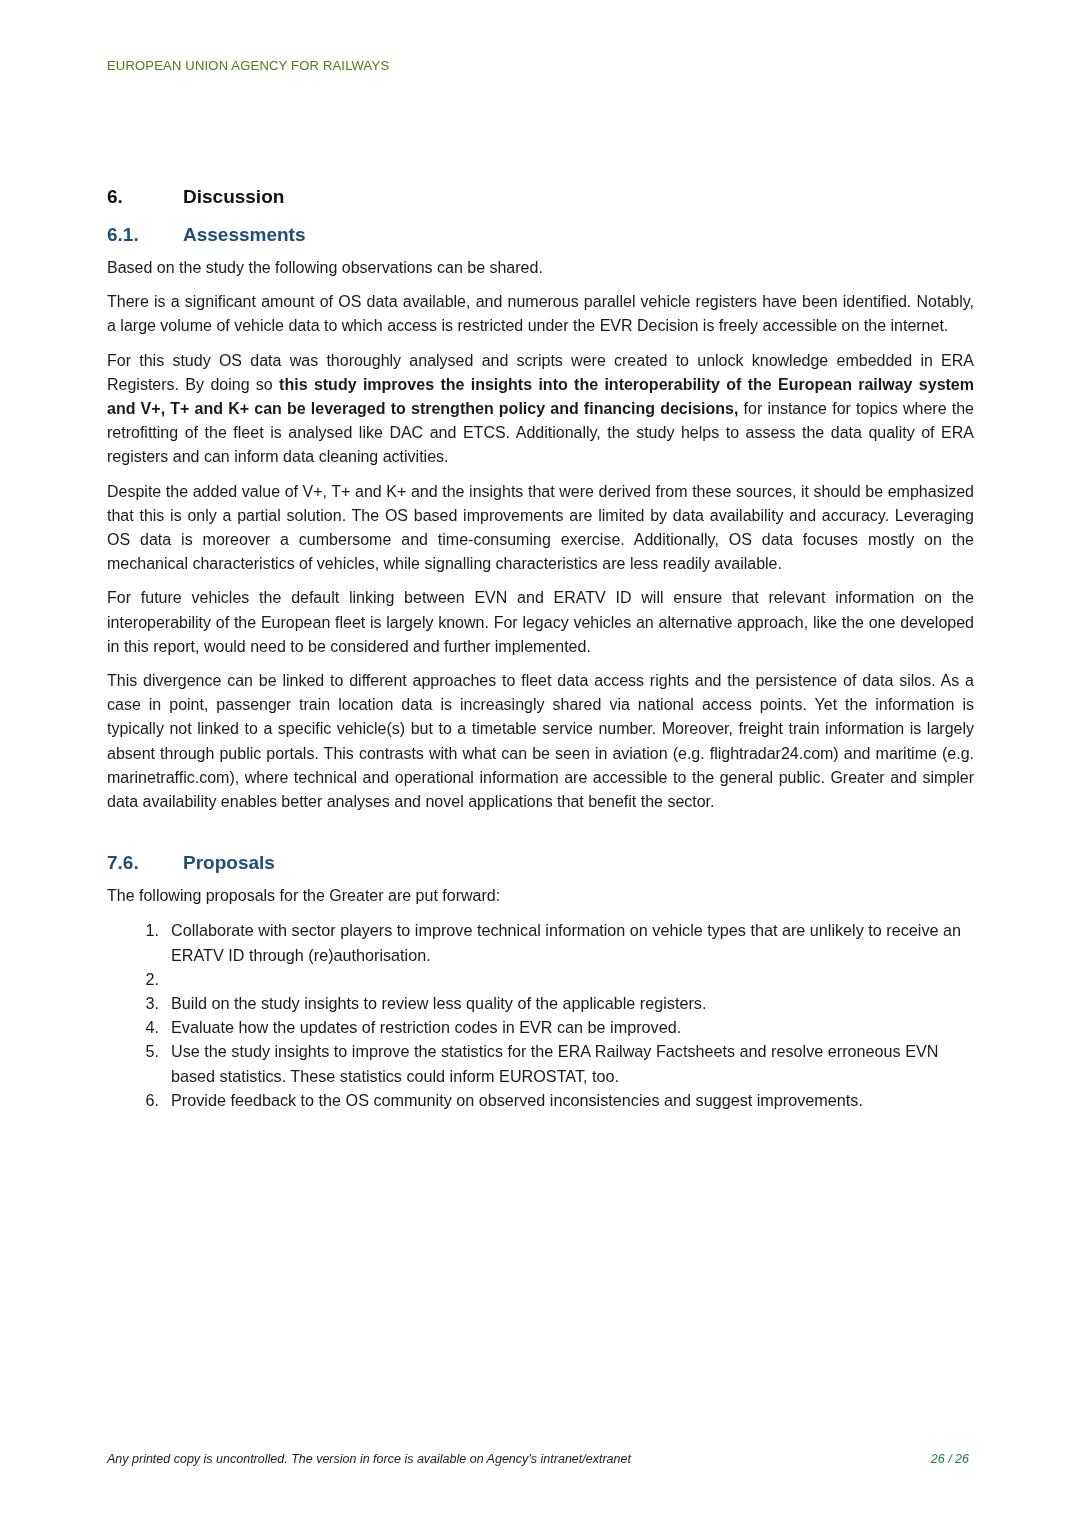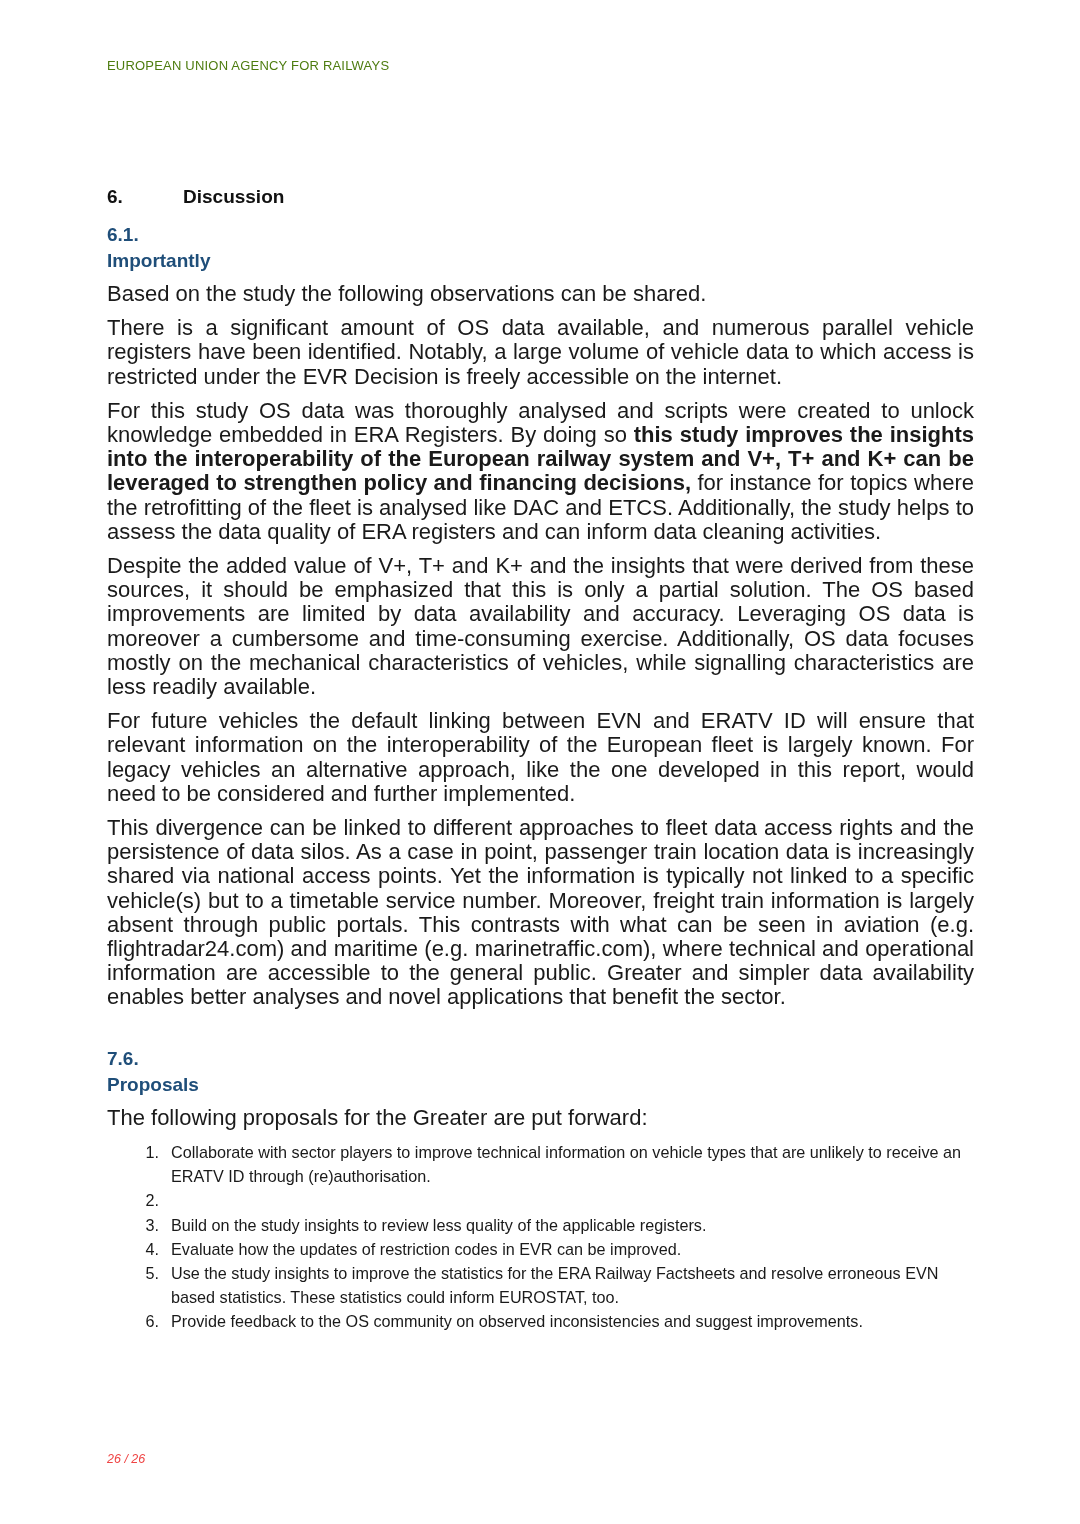--- a/index.html
+++ b/index.html
@@ -1,46 +1,46 @@
 <!DOCTYPE html>
 <html><head>
 <meta charset="utf-8">
 <style>
   html, body { margin: 0; padding: 0; background: #ffffff; }
   body { width: 1080px; height: 1524px; position: relative; overflow: hidden;
          font-family: "Liberation Sans", "DejaVu Sans", sans-serif; color: #1a1a1a; }
   .header { position: absolute; left: 107px; top: 58px; font-size: 13px; color: #4d7c0f; letter-spacing: 0.2px; }
   .content { position: absolute; left: 107px; top: 184px; width: 867px; }
   .h1 { display: flex; font-size: 19px; font-weight: bold; color: #111; margin: 0 0 12px 0; line-height: 26px; }
-  .h2 { display: flex; font-size: 19px; font-weight: bold; color: #1f4e79; margin: 0 0 8px 0; line-height: 26px; flex-direction: column; }
+  .h2 { display: flex; font-size: 19px; font-weight: bold; color: #1f4e79; margin: 0 0 8px 0; line-height: 26px; }
   .num { width: 76px; flex: none; }
-  p { margin: 0 0 10px 0; font-size: 22px; line-height: 24.2px; text-align: justify; }
+  p { margin: 0 0 10px 0; font-size: 16px; line-height: 24.2px; text-align: justify; }
   .gap { height: 26px; }
   ol { margin: 0; padding: 0; list-style: none; }
   li { display: flex; font-size: 16.2px; line-height: 24.2px; }
   li .n { width: 64px; flex: none; text-align: right; padding-right: 12px; box-sizing: border-box; margin-left: 0; }
   .footer { position: absolute; left: 107px; top: 1452px; width: 862px; display: flex; justify-content: space-between;
             font-size: 12.5px; font-style: italic; color: #222; }
-  .footer .page { color: #ef4444; }
+  .footer .page { color: #15803d; }
   b i, .bi { font-weight: bold; }
 </style>
 </head>
 <body>
 
 <div class="header">EUROPEAN UNION AGENCY FOR RAILWAYS</div>
 
 <div class="content">
   <div class="h1">
     <span class="num">6.</span>
     <span>Discussion</span>
   </div>
 
   <div class="h2">
     <span class="num">6.1.</span>
-    <span>Importantly</span>
+    <span>Assessments</span>
   </div>
 
   <p>Based on the study the following observations can be shared.</p>
   <p>There is a significant amount of OS data available, and numerous parallel vehicle registers have been identified. Notably, a large volume of vehicle data to which access is restricted under the EVR Decision is freely accessible on the internet.</p>
   <p><span>For this study OS data was thoroughly analysed and scripts were created to unlock knowledge embedded in ERA Registers. By doing so </span><span class="bi">this study improves the insights into the interoperability of the European railway system and V+, T+ and K+ can be leveraged to strengthen policy and financing decisions,</span><span> for instance for topics where the retrofitting of the fleet is analysed like DAC and ETCS. Additionally, the study helps to assess the data quality of ERA registers and can inform data cleaning activities.</span></p>
   <p>Despite the added value of V+, T+ and K+ and the insights that were derived from these sources, it should be emphasized that this is only a partial solution. The OS based improvements are limited by data availability and accuracy. Leveraging OS data is moreover a cumbersome and time-consuming exercise. Additionally, OS data focuses mostly on the mechanical characteristics of vehicles, while signalling characteristics are less readily available.</p>
   <p>For future vehicles the default linking between EVN and ERATV ID will ensure that relevant information on the interoperability of the European fleet is largely known. For legacy vehicles an alternative approach, like the one developed in this report, would need to be considered and further implemented.</p>
   <p>This divergence can be linked to different approaches to fleet data access rights and the persistence of data silos. As a case in point, passenger train location data is increasingly shared via national access points. Yet the information is typically not linked to a specific vehicle(s) but to a timetable service number. Moreover, freight train information is largely absent through public portals. This contrasts with what can be seen in aviation (e.g. flightradar24.com) and maritime (e.g. marinetraffic.com), where technical and operational information are accessible to the general public. Greater and simpler data availability enables better analyses and novel applications that benefit the sector.</p>
 
   <div class="gap"></div>
@@ -73,14 +73,15 @@
         <span>Use the study insights to improve the statistics for the ERA Railway Factsheets and resolve erroneous EVN based statistics. These statistics could inform EUROSTAT, too.</span>
       </li>
     <li>
         <span class="n">6.</span>
         <span>Provide feedback to the OS community on observed inconsistencies and suggest improvements.</span>
       </li>
   </ol>
 </div>
 
 <div class="footer">
+  <span>Any printed copy is uncontrolled. The version in force is available on Agency’s intranet/extranet</span>
   <span class="page">26 / 26</span>
 </div>
 
 </body></html>

